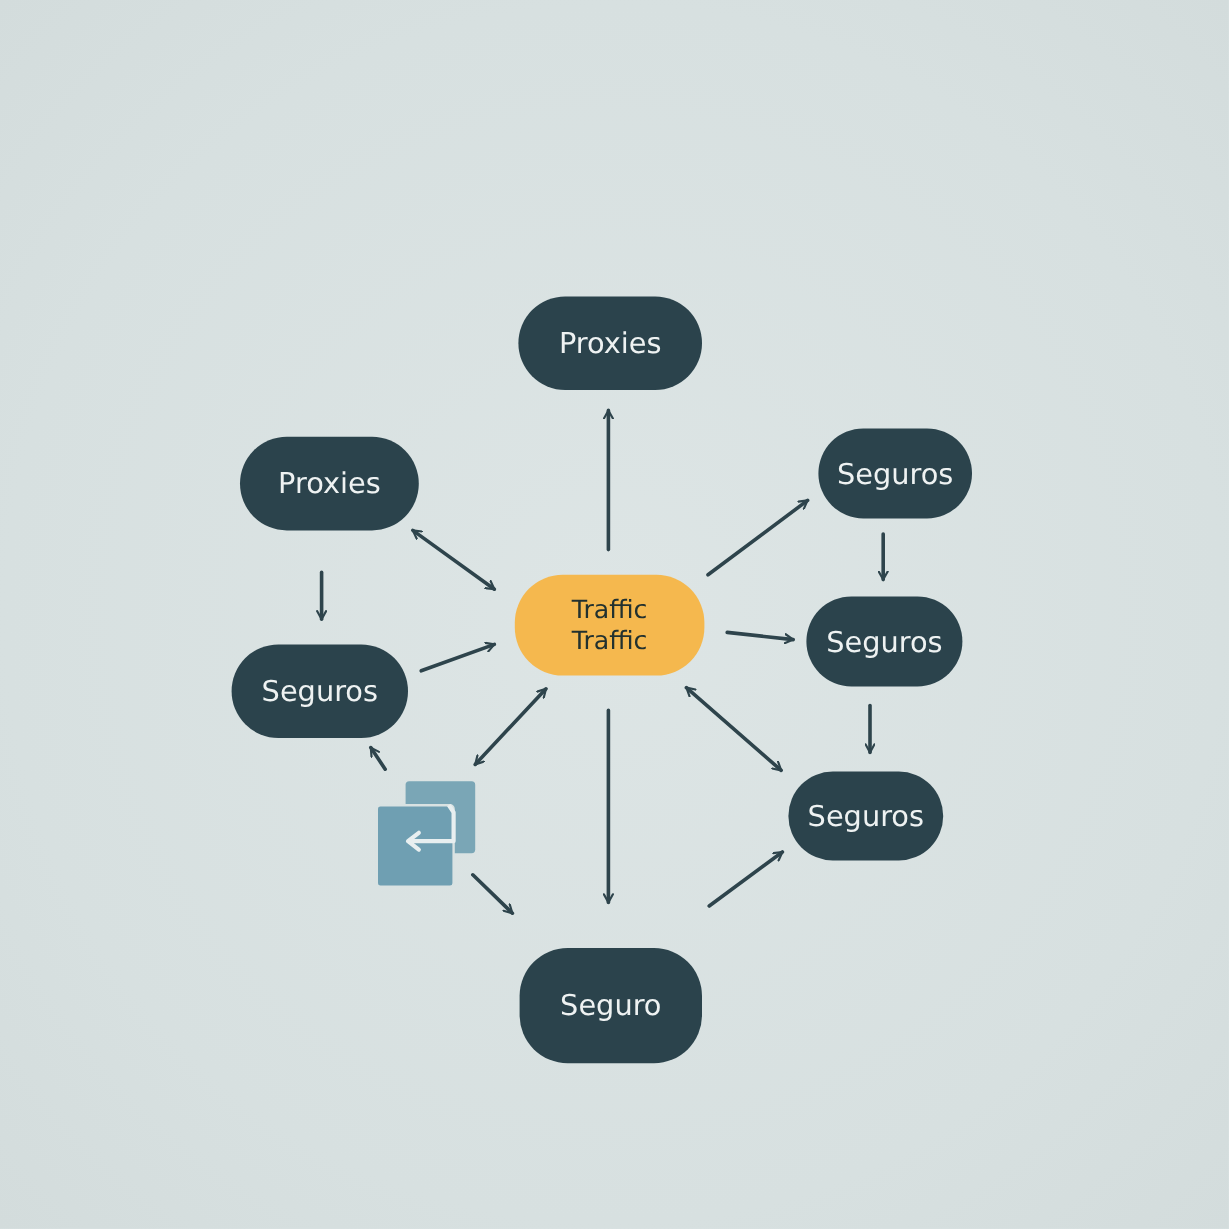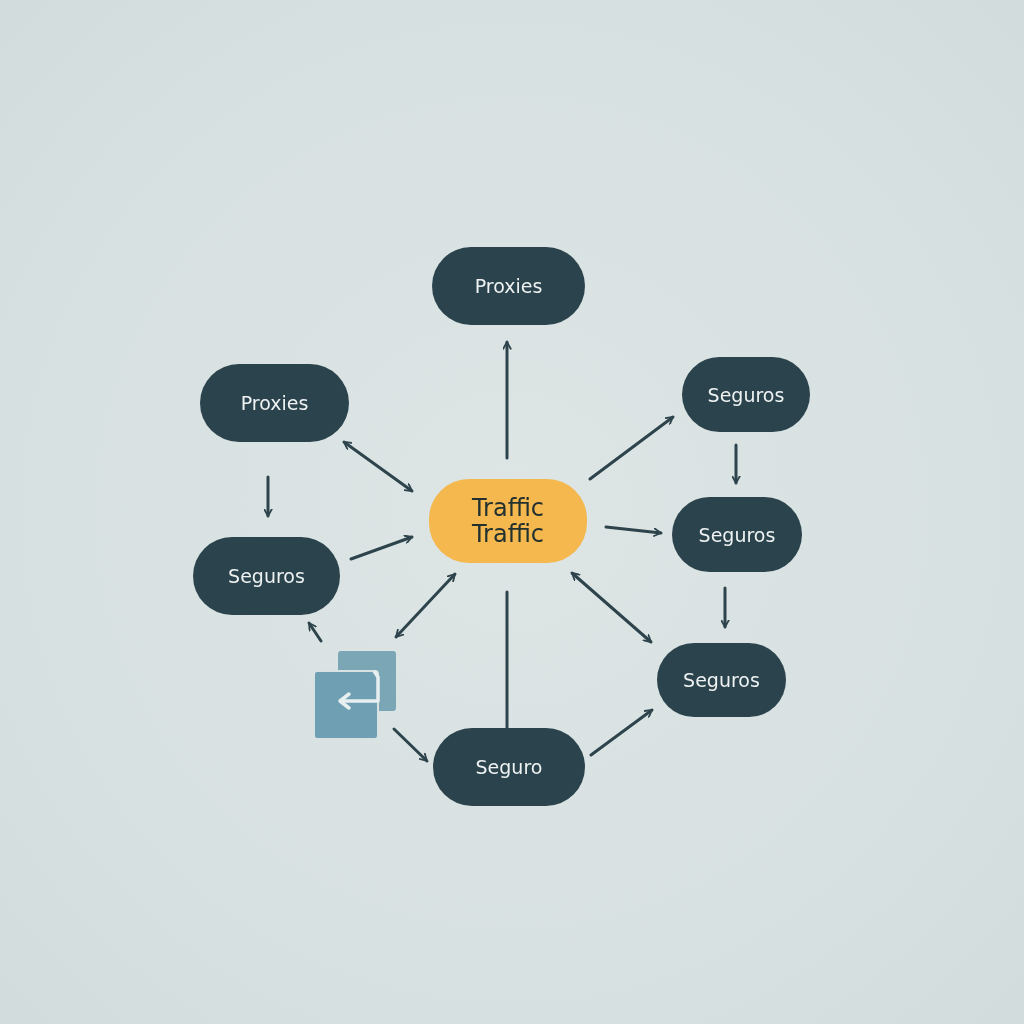--- a/index.html
+++ b/index.html
@@ -22,31 +22,31 @@
       width: 1024px; height: 1024px;
     }
     .node {
       position: absolute;
       display: flex;
       align-items: center;
       justify-content: center;
       background: #2b434c;
       color: #eef2f2;
       font-family: "DejaVu Sans", sans-serif;
-      font-size: 19px;
+      font-size: 24px;
       font-weight: 500;
       border-radius: 40px;
       box-sizing: border-box;
       text-align: center;
       cursor: pointer;
     }
     .node.center {
       background: #f5b84e;
       color: #22312f;
-      font-size: 24px;
+      font-size: 21px;
       line-height: 26px;
       flex-direction: column;
     }
     .icon-box {
       position: absolute;
     }
   </style>
 </head>
 <body>
 
@@ -107,21 +107,21 @@
   </div>
 
   <div class="node" style="left:672px; top:497px; width:130px; height:75px;">
     <span>Seguros</span>
   </div>
 
   <div class="node" style="left:657px; top:643px; width:129px; height:74px;">
     <span>Seguros</span>
   </div>
 
-  <div class="node" style="left:433px; top:728px; width:152px; height:78px;">
+  <div class="node" style="left:433px; top:790px; width:152px; height:96px;">
     <span>Seguro</span>
   </div>
 
   <div class="node center" style="left:429px; top:479px; width:158px; height:84px;">
     <span>Traffic</span>
     <span>Traffic</span>
   </div>
 
   <div class="icon-box" style="left:312px; top:649px; width:86px; height:92px;">
     <svg width="86" height="92" viewBox="0 0 86 92" xmlns="http://www.w3.org/2000/svg">

